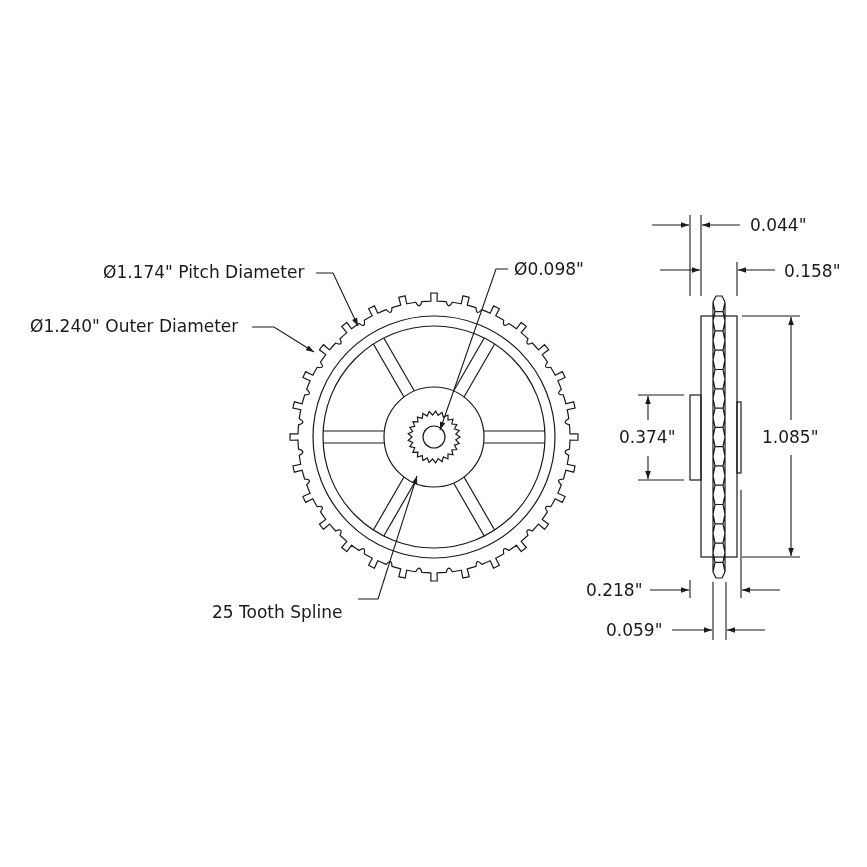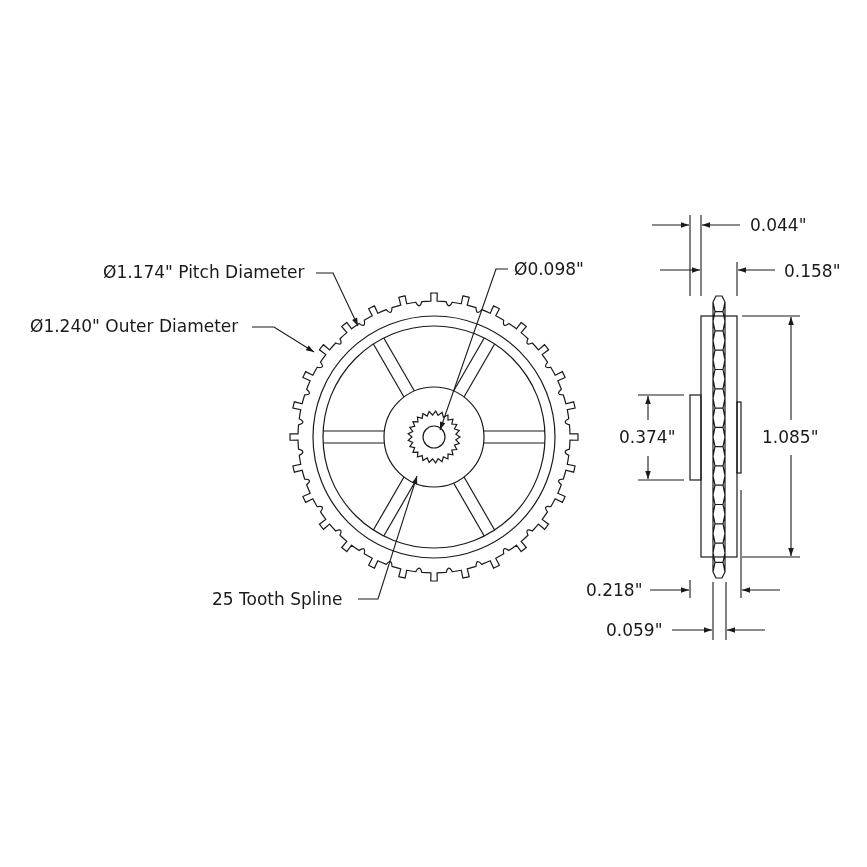--- a/index.html
+++ b/index.html
@@ -93,20 +93,20 @@
     <line x1="780" y1="590" x2="742" y2="590" marker-end="url(#arr)"></line>
 
     <line x1="672" y1="630" x2="712" y2="630" marker-end="url(#arr)"></line>
     <line x1="765" y1="630" x2="727" y2="630" marker-end="url(#arr)"></line>
   </g>
 </svg>
 
 <div class="lbl" style="left:103px; top:262px;">Ø1.174" Pitch Diameter</div>
 <div class="lbl" style="left:30px; top:316px;">Ø1.240" Outer Diameter</div>
 <div class="lbl" style="left:514px; top:259px;">Ø0.098"</div>
-<div class="lbl" style="left:212px; top:589px;">25 Tooth Spline</div>
+<div class="lbl" style="left:212px; top:602px;">25 Tooth Spline</div>
 
 <div class="lbl" style="left:750px; top:215px;">0.044"</div>
 <div class="lbl" style="left:784px; top:261px;">0.158"</div>
 <div class="lbl" style="left:619px; top:427px;">0.374"</div>
 <div class="lbl" style="left:762px; top:427px;">1.085"</div>
 <div class="lbl" style="left:586px; top:580px;">0.218"</div>
 <div class="lbl" style="left:606px; top:620px;">0.059"</div>
 
 </body></html>

